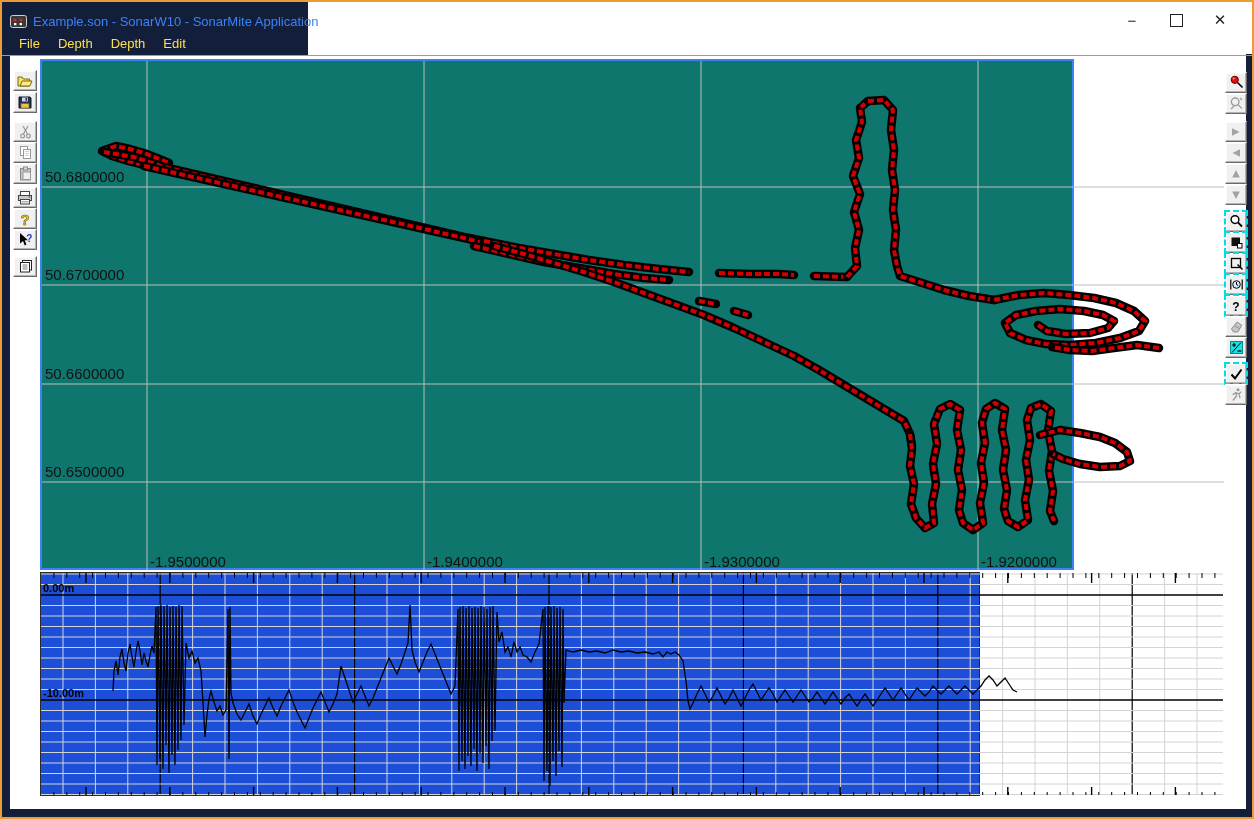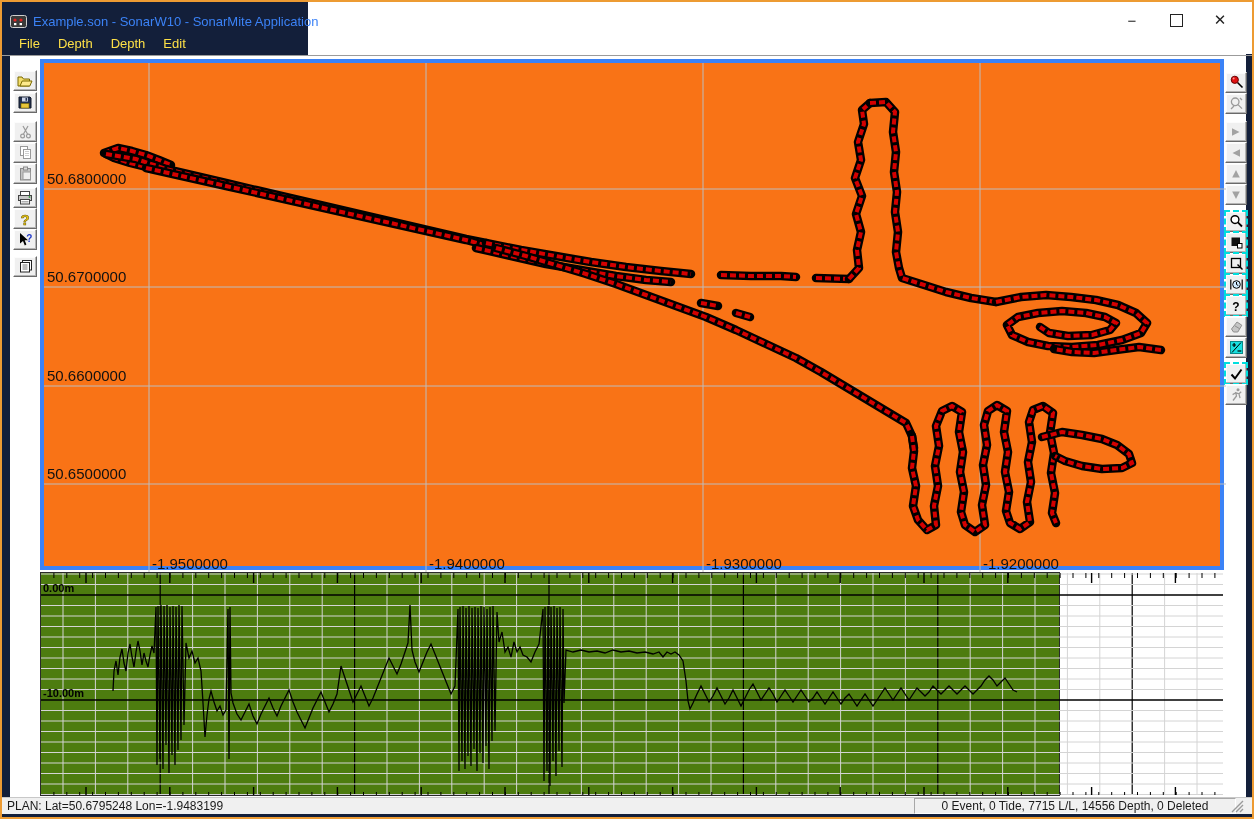--- a/index.html
+++ b/index.html
@@ -25,22 +25,22 @@
   #header-sep{position:absolute;left:0;top:53px;width:100%;height:1px;background:#9b9b9b;}
   
   .tb{position:absolute;width:24px;height:21px;background:#f0f0f0;
       border:1px solid;border-color:#ffffff #6a6a6a #6a6a6a #ffffff;
       box-shadow:inset -1px -1px 0 #b4b4b4, inset 1px 1px 0 #fcfcfc;
       display:flex;align-items:center;justify-content:center;box-sizing:border-box;}
   .tb.right{width:22px;}
   .tb.checked{outline:2px dashed #00DEDE;outline-offset:-1px;}
   .tb svg{display:block;}
   
-  #plan-panel{position:absolute;left:38px;top:57px;width:1184px;height:511px;background:#f97316;border:4px solid #3b82f6;box-sizing:border-box;}
-  #profile-panel{position:absolute;left:38px;top:570px;width:1020px;height:224px;background:#4d7c0f;border:1px solid #2a2a2a;box-sizing:border-box;}
+  #plan-panel{position:absolute;left:38px;top:57px;width:1034px;height:511px;background:#0f766e;border:2px solid #3b82f6;box-sizing:border-box;}
+  #profile-panel{position:absolute;left:38px;top:570px;width:940px;height:224px;background:#1d4ed8;border:1px solid #2a2a2a;box-sizing:border-box;}
   #plan-svg,#profile-svg{position:absolute;left:0;top:0;}
   
   #statusbar{position:absolute;left:0;top:795px;width:100%;height:16px;background:#f0f0f0;border-top:1px solid #c8c8c8;font-size:12px;color:#1a1a1a;}
   #status-left{position:absolute;left:5px;top:1px;line-height:14px;white-space:nowrap;}
   #status-right{position:absolute;left:912px;top:0px;width:320px;height:14px;line-height:14px;text-align:center;
       border:1px solid;border-color:#a8a8a8 #ffffff #ffffff #a8a8a8;background:#f0f0f0;white-space:nowrap;}
   #resize-grip{position:absolute;right:8px;top:2px;}
   text{font-family:"Liberation Sans",sans-serif;}
 </style>
 </head>
@@ -559,20 +559,13 @@
         <line x1="1088.6" x2="1088.6" y1="570" y2="580" stroke="#000" stroke-width="1.4"></line>
         <line x1="1088.6" x2="1088.6" y1="784" y2="794" stroke="#000" stroke-width="1.4"></line>
         <line x1="1172.3999999999999" x2="1172.3999999999999" y1="570" y2="580" stroke="#000" stroke-width="1.4"></line>
         <line x1="1172.3999999999999" x2="1172.3999999999999" y1="784" y2="794" stroke="#000" stroke-width="1.4"></line>
         <text x="40" y="589" font-size="11" font-weight="bold" fill="#000">0.00m</text>
         <text x="40" y="694" font-size="11" font-weight="bold" fill="#000">-10.00m</text>
         <polyline points="110,688 111,668 113,658 115,672 117,654 119,646 121,660 123,668 125,650 127,641 129,654 131,664 133,649 135,638 137,648 139,662 141,650 143,658 145,664 147,652 149,643 151,650 153,604 154,762 155,603 157,756 158,602 160,766 161,603 163,742 164,602 166,770 167,604 169,752 170,603 172,762 173,604 175,747 176,602 178,737 179,603 181,722 183,640 186,655 189,648 192,660 195,655 198,668 200,700 202,734 204,712 206,696 208,688 211,699 214,708 217,703 220,712 223,707 225,606 226,756 227,604 228,690 230,700 234,711 238,717 242,709 246,701 250,713 254,721 258,711 262,703 266,695 270,705 274,713 278,703 282,695 286,687 290,699 294,709 298,717 302,725 306,715 310,705 314,697 318,689 322,699 326,709 330,701 334,691 338,663 342,675 346,687 350,699 354,691 358,683 362,693 366,703 370,695 374,685 378,675 382,665 386,655 390,663 394,671 398,661 402,649 405,640 407,602 409,647 412,659 416,669 420,659 424,649 428,641 432,651 436,661 440,671 444,681 448,691 452,683 455,606 456,768 457,604 459,758 460,603 462,766 463,605 465,753 466,603 468,763 469,605 471,746 472,604 474,768 475,605 477,750 478,603 480,760 481,604 483,743 484,606 486,766 487,604 489,738 490,603 492,728 494,609 496,639 499,629 502,649 505,644 508,654 511,639 514,649 517,644 520,652 524,654 528,659 532,649 536,641 540,606 541,778 542,604 544,768 545,603 547,783 548,604 550,758 551,603 553,773 554,605 556,748 557,604 559,764 560,606 561,700 563,647 570,649 578,647 586,649 594,648 602,650 610,647 618,649 626,648 634,650 642,649 650,651 656,649 660,654 664,649 668,651 672,649 676,652 680,658 683,678 685,698 687,706 690,700 694,691 698,683 702,691 706,699 710,693 714,685 718,693 722,701 726,695 730,687 734,695 738,703 742,695 746,687 750,681 754,689 758,697 762,691 766,685 770,691 774,699 778,693 782,687 786,693 790,699 794,693 798,687 802,693 806,699 810,695 814,689 818,695 822,701 826,695 830,689 834,695 838,701 842,695 846,691 850,697 854,703 858,697 862,691 866,697 870,703 874,697 878,691 882,685 886,691 890,697 894,691 898,685 902,691 906,697 910,691 914,685 918,689 922,693 926,689 930,683 934,687 938,691 942,687 946,683 950,687 954,691 958,687 962,683 966,687 970,691 974,687 978,683 982,677 986,673 990,677 994,683 998,679 1002,675 1006,681 1010,687 1014,689" fill="none" stroke="#000000" stroke-width="1.3"></polyline>
       </svg>
   </div>
 
-  <div id="statusbar">
-    <span id="status-left">PLAN: Lat=50.6795248 Lon=-1.9483199</span>
-    <span id="status-right">0 Event, 0 Tide, 7715 L/L, 14556 Depth, 0 Deleted</span>
-    <svg id="resize-grip" width="13" height="13" viewBox="0 0 13 13">
-      <path d="M12 1 L1 12 M12 5 L5 12 M12 9 L9 12" stroke="#9a9a9a" stroke-width="1.4"></path>
-    </svg>
-  </div>
 </div>
 
 </body></html>

